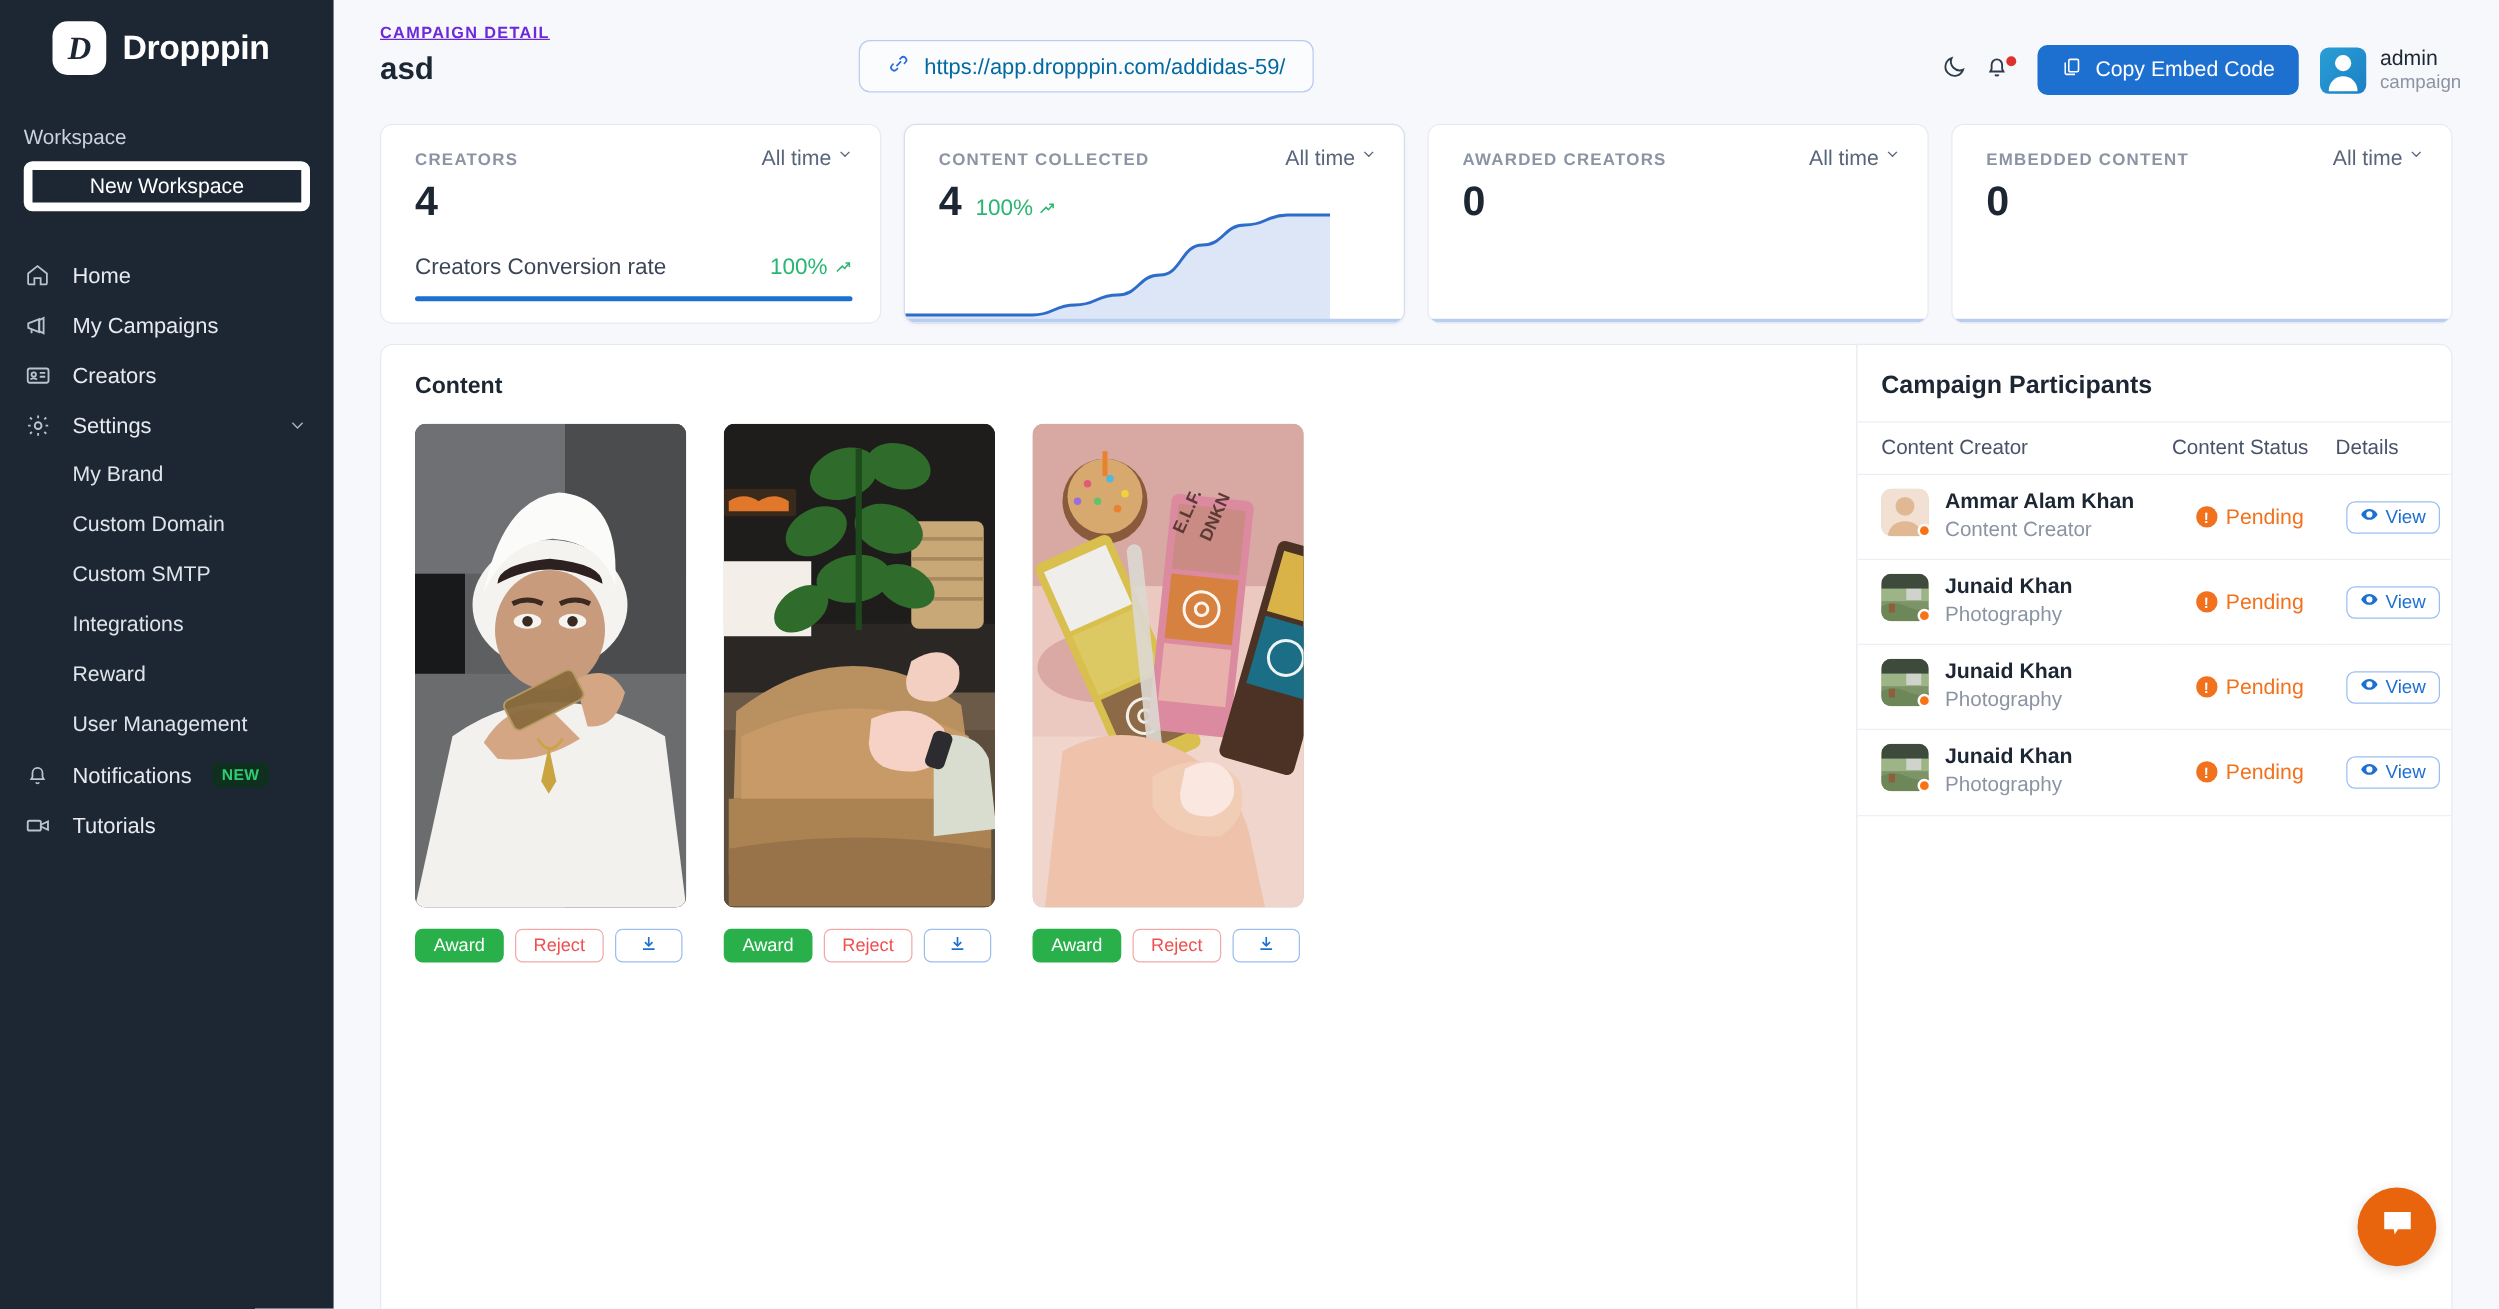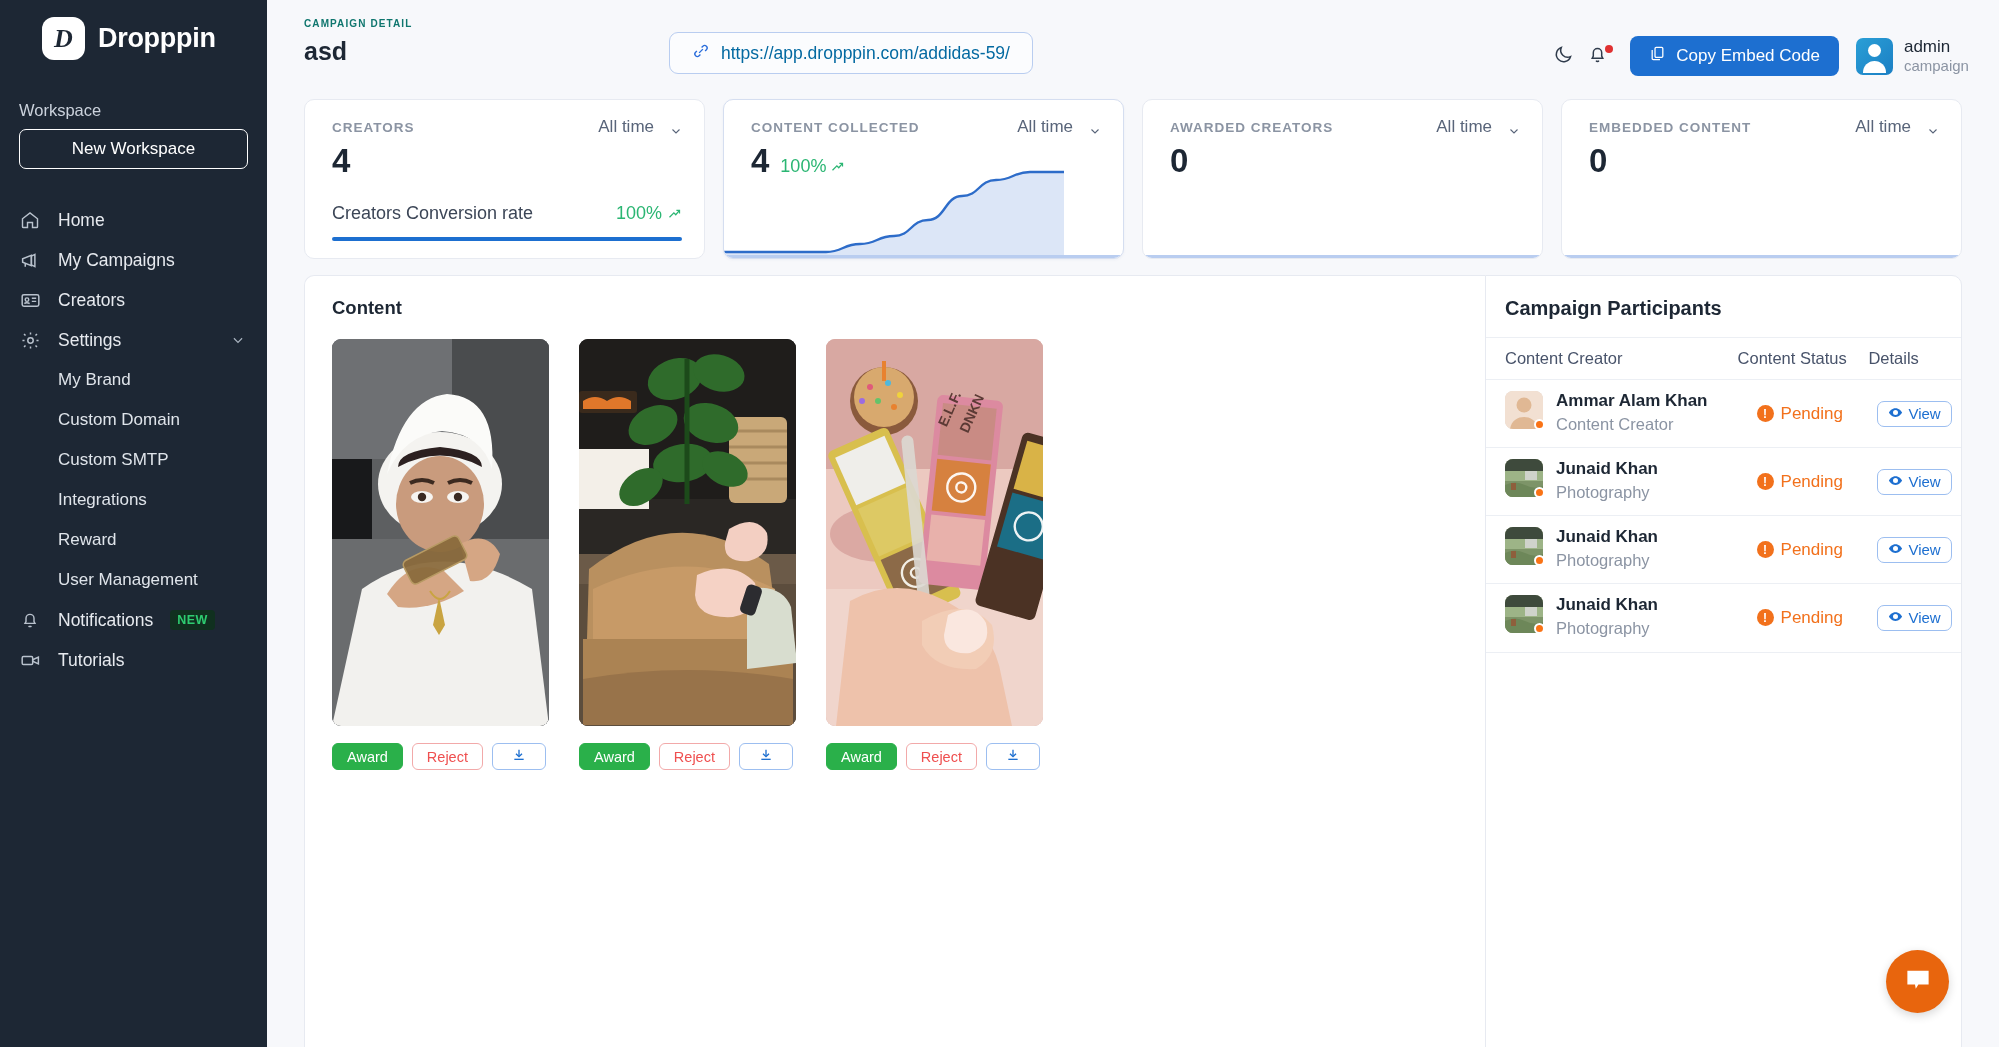--- a/index.html
+++ b/index.html
@@ -24,21 +24,21 @@
     width: 43px; height: 43px; border-radius: 12px; background: #ffffff;
     display: flex; align-items: center; justify-content: center;
     font-size: 26px; font-weight: bold; font-style: italic; color: #1d2734;
     font-family: "Liberation Serif", serif;
   }
   .logo-text { font-size: 27px; font-weight: bold; letter-spacing: -0.3px; color: #fff; }
 
   .ws-label { font-size: 16.5px; color: #cbd2dc; padding: 41px 0 9px 19px; }
   .ws-btn {
     margin: 0 19px 0 19px; height: 40px;
-    border: 1px solid #ffffff; border-radius: 7px;
+    border: 7px solid #ffffff; border-radius: 7px;
     display: flex; align-items: center; justify-content: center;
     font-size: 17px; color: #ffffff; background: transparent; cursor: pointer;
   }
 
   .nav { margin-top: 31px; }
   .nav-item {
     display: flex; align-items: center; gap: 17px;
     height: 40px; padding-left: 19px; cursor: pointer;
     font-size: 17.5px; color: #e7eaef;
   }
@@ -48,21 +48,21 @@
   .nav-item .chev { margin-left: auto; margin-right: 22px; color: #aab4c0; }
   .badge-new {
     background: #10301f; color: #2ecc71; font-size: 12.5px; font-weight: bold;
     border-radius: 4px; padding: 3px 7px; letter-spacing: .4px;
   }
 
   
   .main { flex: 1; min-width: 0; background: #f7f8fb; position: relative; }
 
   .topbar { display: flex; align-items: flex-start; padding: 18px 30px 0 37px; height: 86px; }
-  .crumb { font-size: 10px; letter-spacing: 1.1px; color: #0f766e; font-weight: bold; }
+  .crumb { font-size: 13px; letter-spacing: 1.1px; color: #6d28d9; font-weight: bold; text-decoration: underline; }
   .page-title { font-size: 25px; font-weight: bold; color: #1d2734; margin-top: 8px; }
   .url-pill {
     margin: 14px auto 0 auto;
     height: 42px; border: 1px solid #b9cdf0; border-radius: 9px; background: #fbfcfe;
     display: flex; align-items: center; gap: 11px; padding: 0 22px;
     cursor: pointer;
   }
   .url-pill .link-text { color: #0369a1; font-size: 17.5px; }
   .topbar-right { display: flex; align-items: center; gap: 0; margin-top: 18px; margin-left: auto; }
   .icon-btn { width: 34px; height: 34px; display:flex; align-items:center; justify-content:center; cursor:pointer; color:#2f3b4b; position: relative; }
@@ -85,21 +85,21 @@
 
   
   .stats { display: flex; gap: 18px; padding: 13px 37px 0 37px; }
   .stat-card {
     flex: 1; height: 160px; background: #fff; border: 1px solid #e7eaf1;
     border-radius: 10px; padding: 17px 22px 0 27px; position: relative; overflow: hidden;
   }
   .stat-card.active { border-color: #d5def0; box-shadow: 0 1px 3px rgba(30,60,110,.05); }
   .stat-head { display: flex; align-items: center; justify-content: space-between; }
   .stat-label { font-size: 13.5px; font-weight: bold; letter-spacing: 1px; color: #8b94a3; }
-  .stat-range { font-size: 17px; color: #59657a; display:flex; align-items:flex-end; gap:16px; cursor:pointer; }
+  .stat-range { font-size: 17px; color: #59657a; display:flex; align-items:flex-start; gap:5px; cursor:pointer; }
   .stat-value { font-size: 33px; font-weight: bold; color: #1d2734; margin-top: 5px; display:flex; align-items:baseline; gap:11px;}
   .stat-delta { font-size: 18px; color: #2bb673; font-weight: normal; display:inline-flex; align-items:center; gap:4px; }
   .conv-row { display:flex; align-items:center; justify-content:space-between; margin-top: 23px; }
   .conv-label { font-size: 18px; color: #3c4657; }
   .conv-val { font-size: 18px; color: #2bb673; display:inline-flex; align-items:center; gap:5px; }
   .conv-bar { height: 4px; background: #1d6fd0; border-radius: 3px; margin-top: 13px; }
   .card-underline { position:absolute; left:0; right:0; bottom:0; height:3px; background:#b9cdf0; }
   .spark { position: absolute; left: 0; right: 0; bottom: 0; height: 92px; }
 
   

